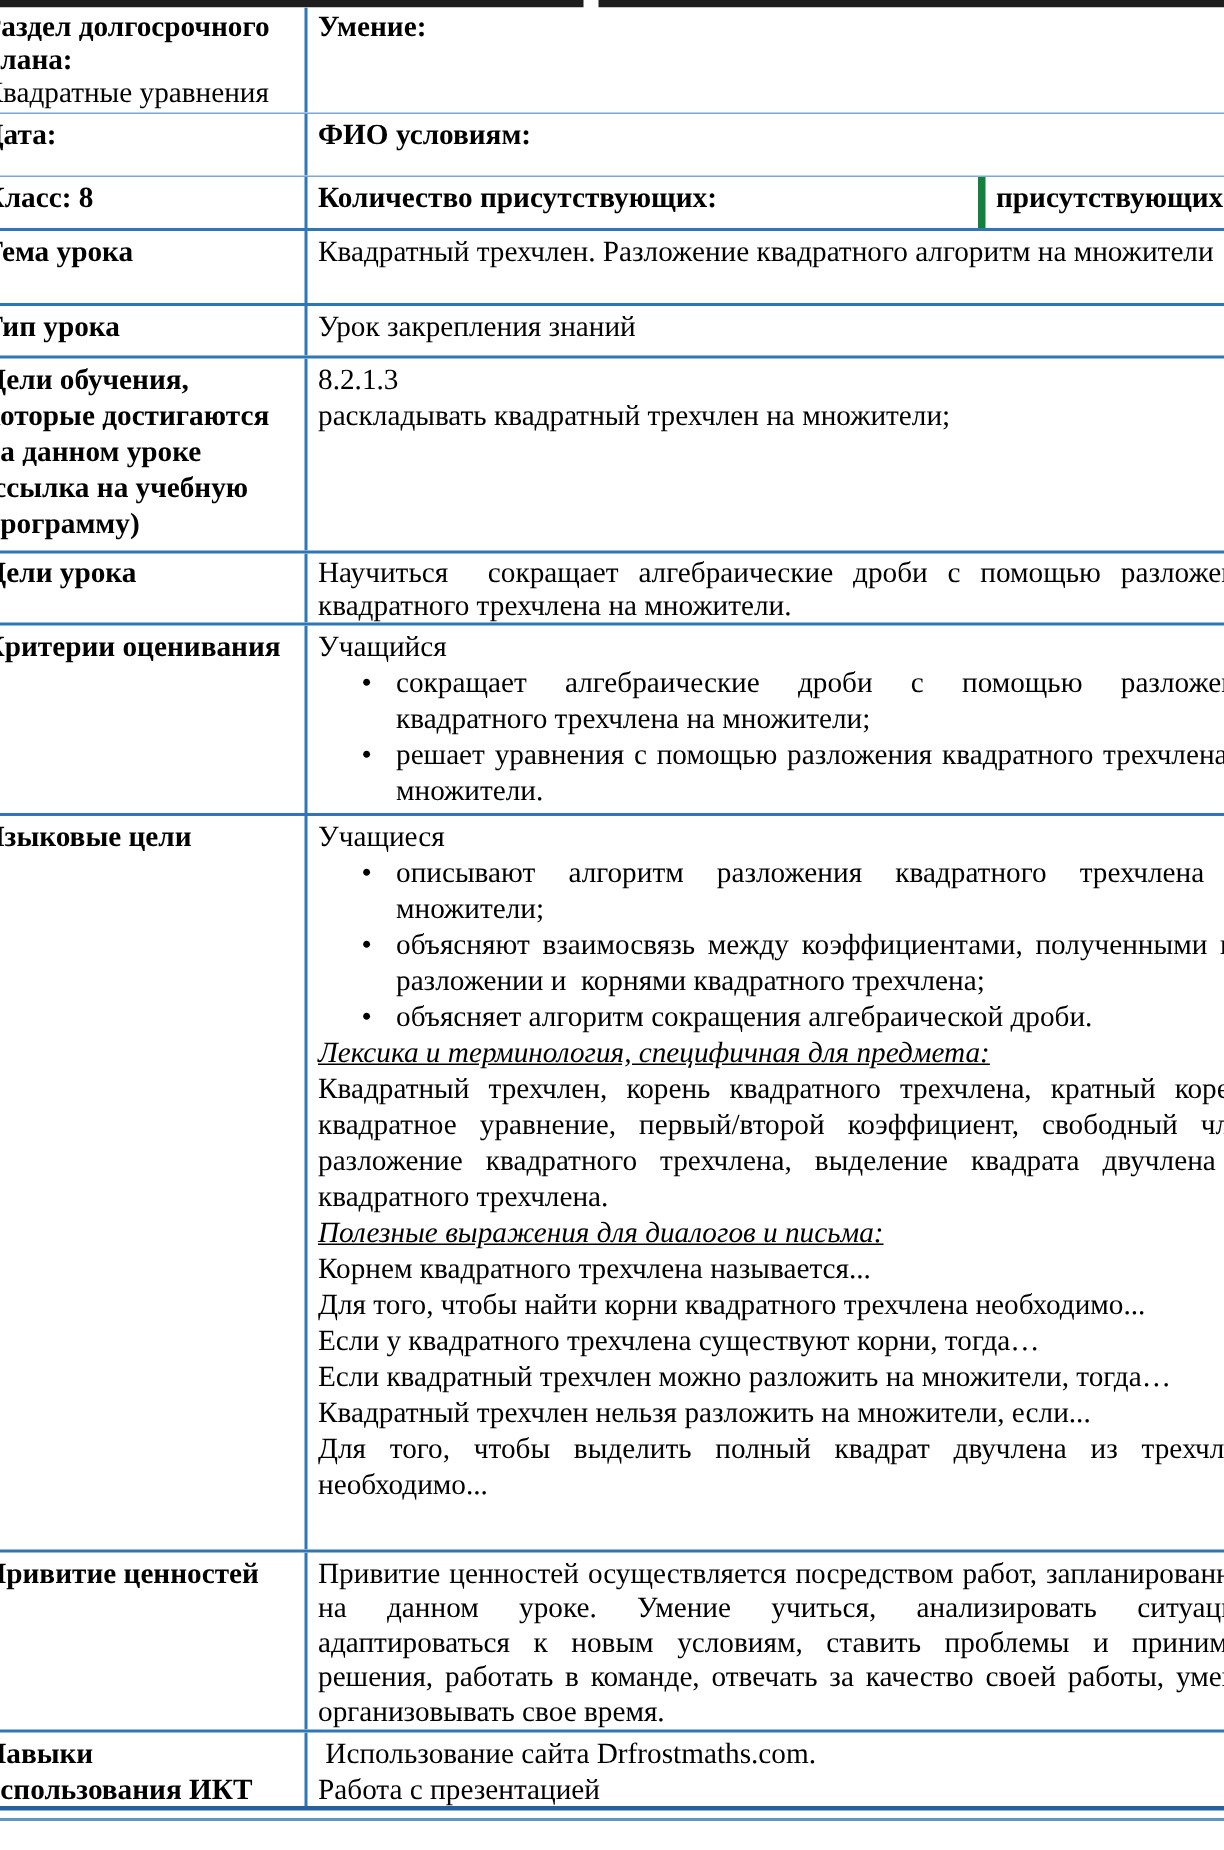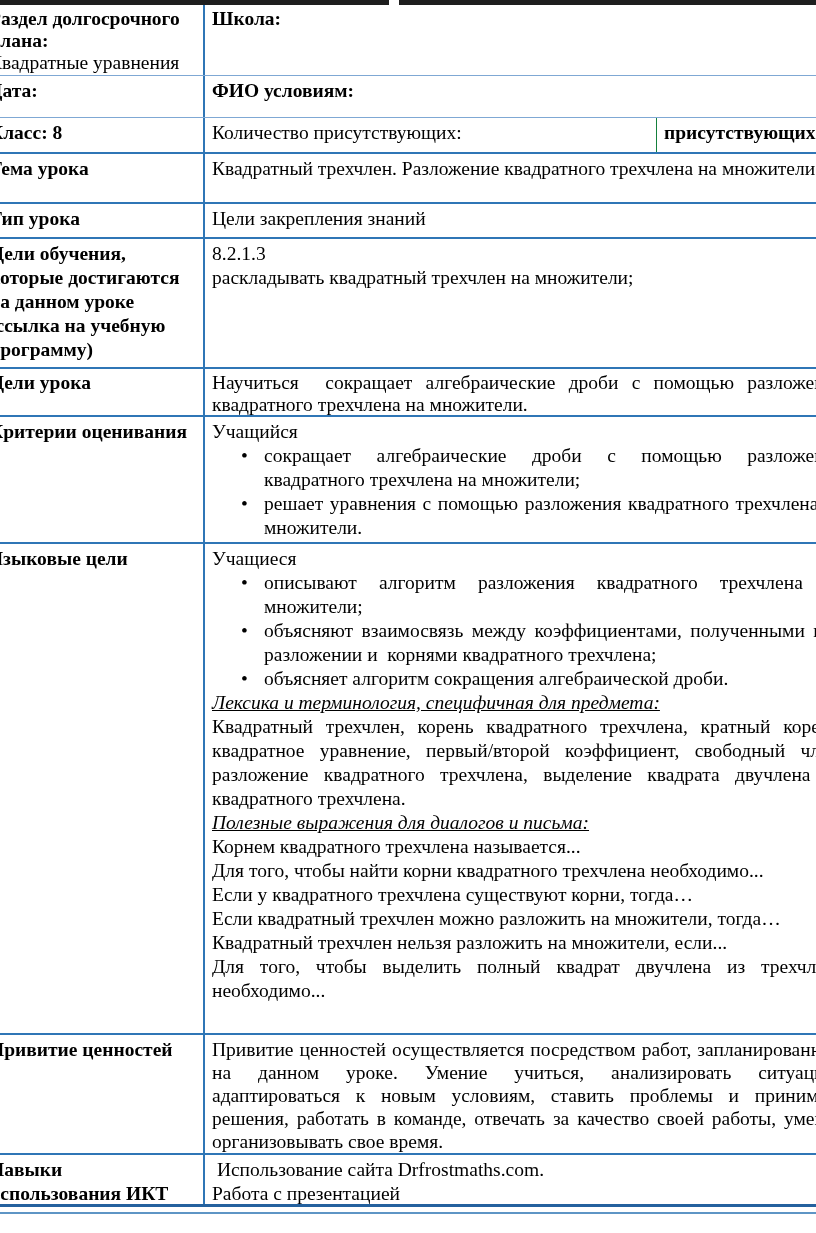--- a/index.html
+++ b/index.html
@@ -21,22 +21,22 @@
   .row{display:flex;box-sizing:border-box;overflow:hidden;border-top:2px solid #2F76B6;}
   .row.first{border-top:none;}
   .row.thin{border-top:1px solid #7FA8D4;}
 
   .rh1{height:70px}.rh2{height:42px}.rh3{height:35px}.rh4{height:50px}
   .rh5{height:35px}.rh6{height:130px}.rh7{height:48px}.rh8{height:127px}
   .rh9{height:491px}.rh10{height:120px}.rh11{height:51px}
 
   .cl{box-sizing:border-box;width:224px;flex:0 0 224px;border-right:2px solid #2F76B6;
       padding:3px 4px 0 8px;font-weight:bold;overflow:hidden;}
-  .cm{box-sizing:border-box;width:452px;flex:0 0 452px;border-right:1px solid #15803d;
-      padding:3px 6px 0 7px;font-weight:normal;overflow:hidden;}
+  .cm{box-sizing:border-box;width:452px;flex:0 0 452px;border-right:5px solid #15803d;
+      padding:3px 6px 0 7px;font-weight:bold;overflow:hidden;}
   .cr{box-sizing:border-box;flex:1;padding:3px 6px 0 7px;overflow:hidden;}
   .cr.bold{font-weight:bold;}
   .plain{font-weight:normal;}
 
   .lh22{line-height:22px}.lh23{line-height:23px}
   .jus{text-align:justify;}
   .pre{white-space:pre-wrap;}
   .it-u{font-style:italic;text-decoration:underline;}
 
   .bul{position:relative;padding-left:52px;text-align:justify;}
@@ -54,21 +54,21 @@
   <div class="band seg2"></div>
 
   <div class="tbl">
 
     <div class="row first rh1">
       <div class="cl lh22">
         <span>Раздел долгосрочного плана:</span>
         <div class="plain">Квадратные уравнения</div>
       </div>
       <div class="cr bold lh22">
-        <span>Школа:</span>
+        <span>Умение:</span>
       </div>
     </div>
 
     <div class="row thin rh2">
       <div class="cl">
         <span>Дата:</span>
       </div>
       <div class="cr bold">
         <span>ФИО условиям:</span>
       </div>
@@ -84,30 +84,30 @@
       <div class="cr bold">
         <span>присутствующих:</span>
       </div>
     </div>
 
     <div class="row rh4">
       <div class="cl">
         <span>Тема урока</span>
       </div>
       <div class="cr lh23">
-        <span>Квадратный трехчлен. Разложение квадратного трехчлена на множители</span>
+        <span>Квадратный трехчлен. Разложение квадратного алгоритм на множители</span>
       </div>
     </div>
 
     <div class="row rh5">
       <div class="cl">
         <span>Тип урока</span>
       </div>
       <div class="cr">
-        <span>Цели закрепления знаний</span>
+        <span>Урок закрепления знаний</span>
       </div>
     </div>
 
     <div class="row rh6">
       <div class="cl">
         <span>Цели обучения, которые достигаются на данном уроке (ссылка на учебную программу)</span>
       </div>
       <div class="cr">
         <div>8.2.1.3</div>
         <div>раскладывать квадратный трехчлен на множители;</div>

